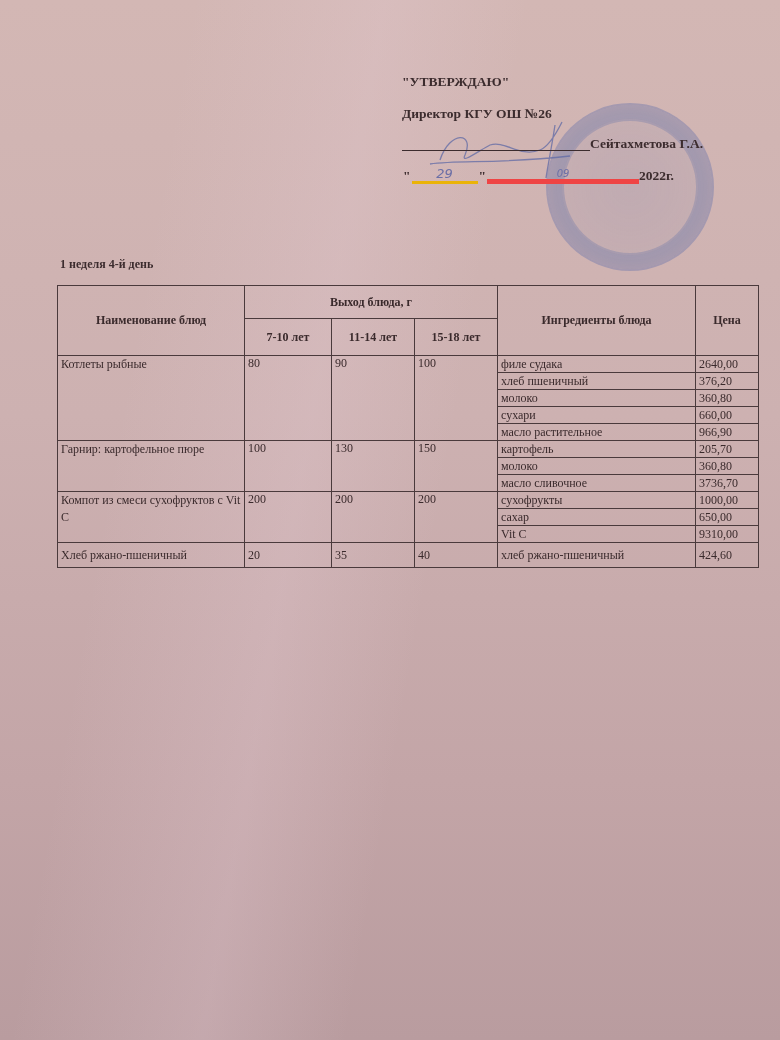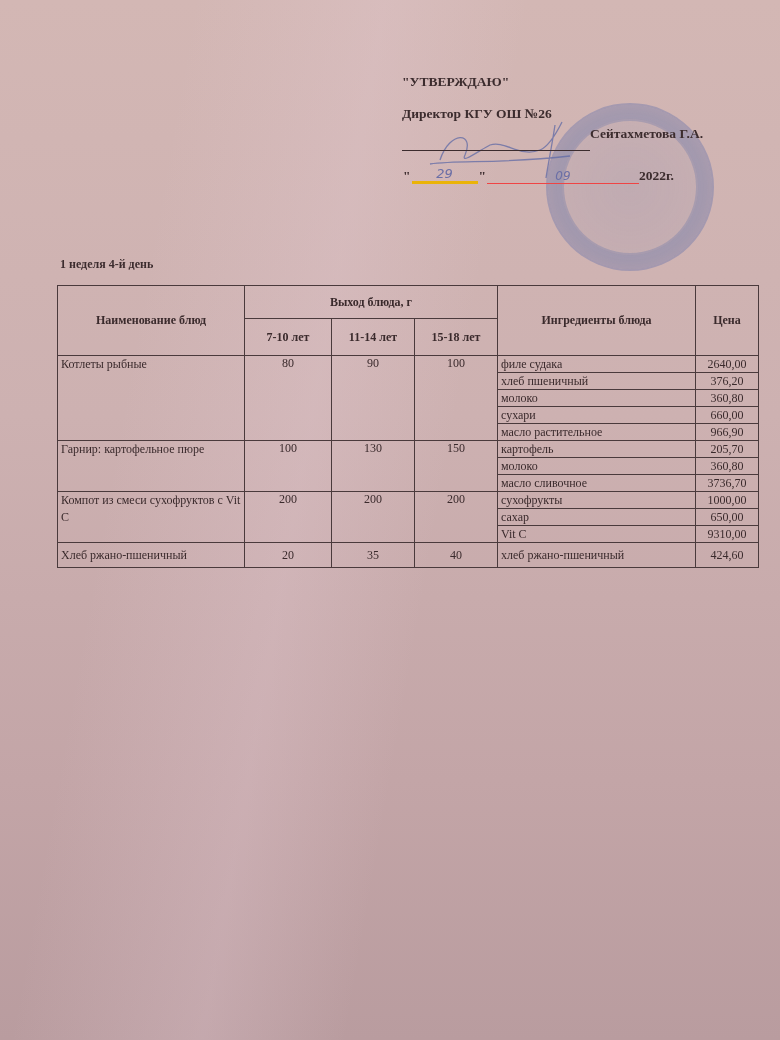--- a/index.html
+++ b/index.html
@@ -10,44 +10,44 @@
     color: #3a2a2c;
   }
   .sheen {
     position: absolute; inset: 0; pointer-events: none;
     background: linear-gradient(100deg, rgba(255,255,255,0) 20%, rgba(230,205,215,0.25) 40%, rgba(255,255,255,0) 55%);
   }
   .approve { position: absolute; left: 402px; top: 74px; font-weight: bold; font-size: 13.5px; color: #3c2c2e; }
   .approve .title { position: absolute; left: 0; top: 0; white-space: nowrap; }
   .approve .director { position: absolute; left: 0; top: 32px; white-space: nowrap; }
   .approve .signline { position: absolute; left: 0; top: 62px; width: 188px; border-bottom: 1px solid #3c2c2e; height: 14px; }
-  .approve .name { position: absolute; left: 188px; top: 52px; white-space: nowrap; }
+  .approve .name { position: absolute; left: 188px; top: 62px; white-space: nowrap; }
   .approve .date { position: absolute; left: 0; top: 92px; white-space: nowrap; display: flex; align-items: flex-end; }
   .date .q { padding: 0 1px; }
   .date .u1 { display: inline-block; width: 66px; border-bottom: 3px solid #eab308; text-align: center; font-family: "DejaVu Sans", sans-serif; font-style: italic; font-weight: normal; color: #6b6fa6; font-size: 13px; }
-  .date .u2 { display: inline-block; width: 152px; border-bottom: 1px solid #ef4444; text-align: center; font-family: "DejaVu Sans", sans-serif; font-style: italic; font-weight: normal; color: #6b6fa6; font-size: 12px; }
+  .date .u2 { display: inline-block; width: 152px; border-bottom: 5px solid #ef4444; text-align: center; font-family: "DejaVu Sans", sans-serif; font-style: italic; font-weight: normal; color: #6b6fa6; font-size: 10px; }
   .stamp {
     position: absolute; left: 546px; top: 103px; width: 164px; height: 164px; border-radius: 50%;
     border: 2px solid rgba(110,120,170,0.45); box-shadow: inset 0 0 0 14px rgba(110,120,170,0.10), inset 0 0 0 16px rgba(110,120,170,0.35);
     background: radial-gradient(circle, rgba(120,130,175,0.18) 0%, rgba(120,130,175,0.12) 55%, rgba(0,0,0,0) 70%);
   }
   .signature { position: absolute; left: 420px; top: 120px; width: 170px; height: 60px; pointer-events: none; }
   .week { position: absolute; left: 60px; top: 257px; font-weight: bold; font-size: 12px; color: #3c2c2e; }
   table.menu {
     position: absolute; left: 57px; top: 285px; width: 702px;
     border-collapse: collapse; font-size: 12px; color: #3a2a2c;
   }
   table.menu td, table.menu th { border: 1px solid #4a3a3c; padding: 0 3px; }
   table.menu th { font-weight: bold; text-align: center; font-size: 12px; }
   .h1 th { height: 32px; margin-left: 6px; }
   .h2 th { height: 36px; }
   td.dish { vertical-align: top; width: 180px; padding-top: 1px; line-height: 17px; }
-  td.num { vertical-align: top; text-align: center; padding-top: 0; }
+  td.num { vertical-align: top; text-align: left; padding-top: 0; }
   td.ing { height: 16px; line-height: 16px; white-space: nowrap; }
-  td.price { text-align: center; white-space: nowrap; height: 16px; line-height: 16px; }
+  td.price { text-align: left; white-space: nowrap; height: 16px; line-height: 16px; }
   tr.last td { height: 24px; vertical-align: middle; }
 </style>
 </head>
 <body>
 
 <div class="sheen"></div>
 
 <div class="stamp"></div>
 
 <svg class="signature" viewBox="0 0 170 60">

